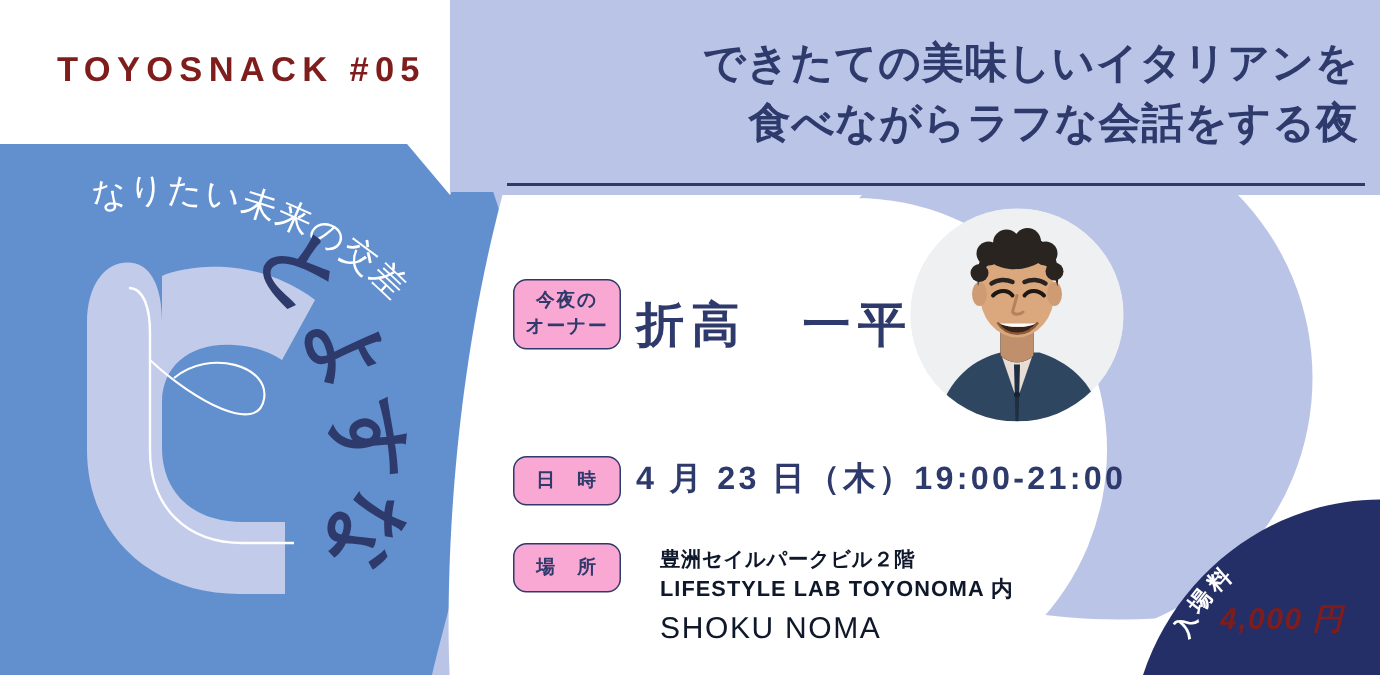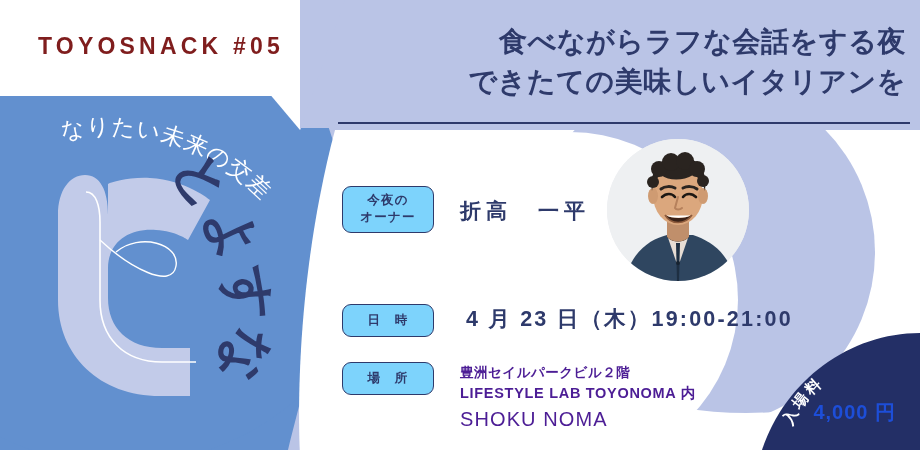--- a/index.html
+++ b/index.html
@@ -73,81 +73,82 @@
   .row {
     display: flex;
     align-items: flex-start;
   }
   .row-owner { margin-bottom: 0; }
   .pill {
     flex: 0 0 auto;
     box-sizing: border-box;
     border: 1.6px solid #2e3a6b;
     border-radius: 9px;
-    background: #7dd3fc;
+    background: #f9a8d4;
     color: #2e3a6b;
     text-align: center;
     font-size: 12.5px;
     font-weight: 700;
     letter-spacing: 1.2px;
     line-height: 1.35;
     padding: 5px 0 6px;
-    width: 92px;
+    width: 72px;
   }
   .pill-1line { padding: 7px 0 7px; }
 
   .owner-name {
-    margin-left: 26px;
+    margin-left: 10px;
     color: #2e3a6b;
-    font-size: 21px;
+    font-size: 32px;
     font-weight: 700;
     letter-spacing: 5px;
     line-height: 1;
     padding-top: 14px;
     white-space: nowrap;
   }
   .row-date {
     position: absolute;
     left: 0;
     top: 118px;
   }
   .date-text {
-    margin-left: 32px;
+    margin-left: 10px;
     color: #2e3a6b;
     font-size: 21.5px;
     font-weight: 700;
     letter-spacing: 2.2px;
     white-space: nowrap;
   }
   .row-place {
     position: absolute;
     left: 0;
     top: 176px;
   }
   .place-block {
     margin-left: 26px;
-    color: #4c1d95;
+    color: #0f172a;
     line-height: 1.46;
     padding-top: 1px;
   }
   .place-1 { font-size: 13.5px; font-weight: 700; letter-spacing: 0.5px; }
   .place-2 { font-size: 14.5px; font-weight: 700; letter-spacing: 0.7px; }
   .place-3 { font-size: 20px; font-weight: 400; letter-spacing: 1.1px; margin-top: 1px; }
 
   
   .price-amount {
     position: absolute;
     right: 24px;
     bottom: 24px;
     z-index: 8;
-    color: #1d4ed8;
+    color: #7f1d1d;
     font-size: 20px;
     font-weight: 700;
     letter-spacing: 1px;
     white-space: nowrap;
+    font-style: italic;
   }
 
   
   .portrait {
     position: absolute;
     left: 607px;
     top: 139px;
     width: 142px;
     height: 142px;
     border-radius: 50%;
@@ -252,22 +253,22 @@
       <path id="arcPrice" d="M 790 430 A 96 96 0 0 1 872 366" fill="none"></path>
       <text font-family="Liberation Sans, DejaVu Sans, sans-serif" font-size="15" font-weight="700" fill="#ffffff" letter-spacing="3">
         <textPath href="#arcPrice" startOffset="4%">入場料</textPath>
       </text>
     </g>
   </svg>
 
   <div class="brand-title">TOYOSNACK #05</div>
 
   <div class="headline">
+    <span class="ln">できたての美味しいイタリアンを</span>
     <span class="ln">食べながらラフな会話をする夜</span>
-    <span class="ln">できたての美味しいイタリアンを</span>
   </div>
   <div class="headline-rule"></div>
 
   <div class="portrait">
     <svg viewBox="0 0 142 142" width="142" height="142">
       <rect x="0" y="0" width="142" height="142" fill="#eef0f2"></rect>
 
       <path d="M 18 142 C 24 112 44 100 60 96 L 86 96 C 104 102 122 114 128 142 Z" fill="#2f4660"></path>
       <path d="M 60 96 L 71 128 L 82 96 L 74 92 L 68 92 Z" fill="#e7ddd4"></path>
       <path d="M 69 104 L 73 104 L 72 142 L 70 142 Z" fill="#1e2f42"></path>

